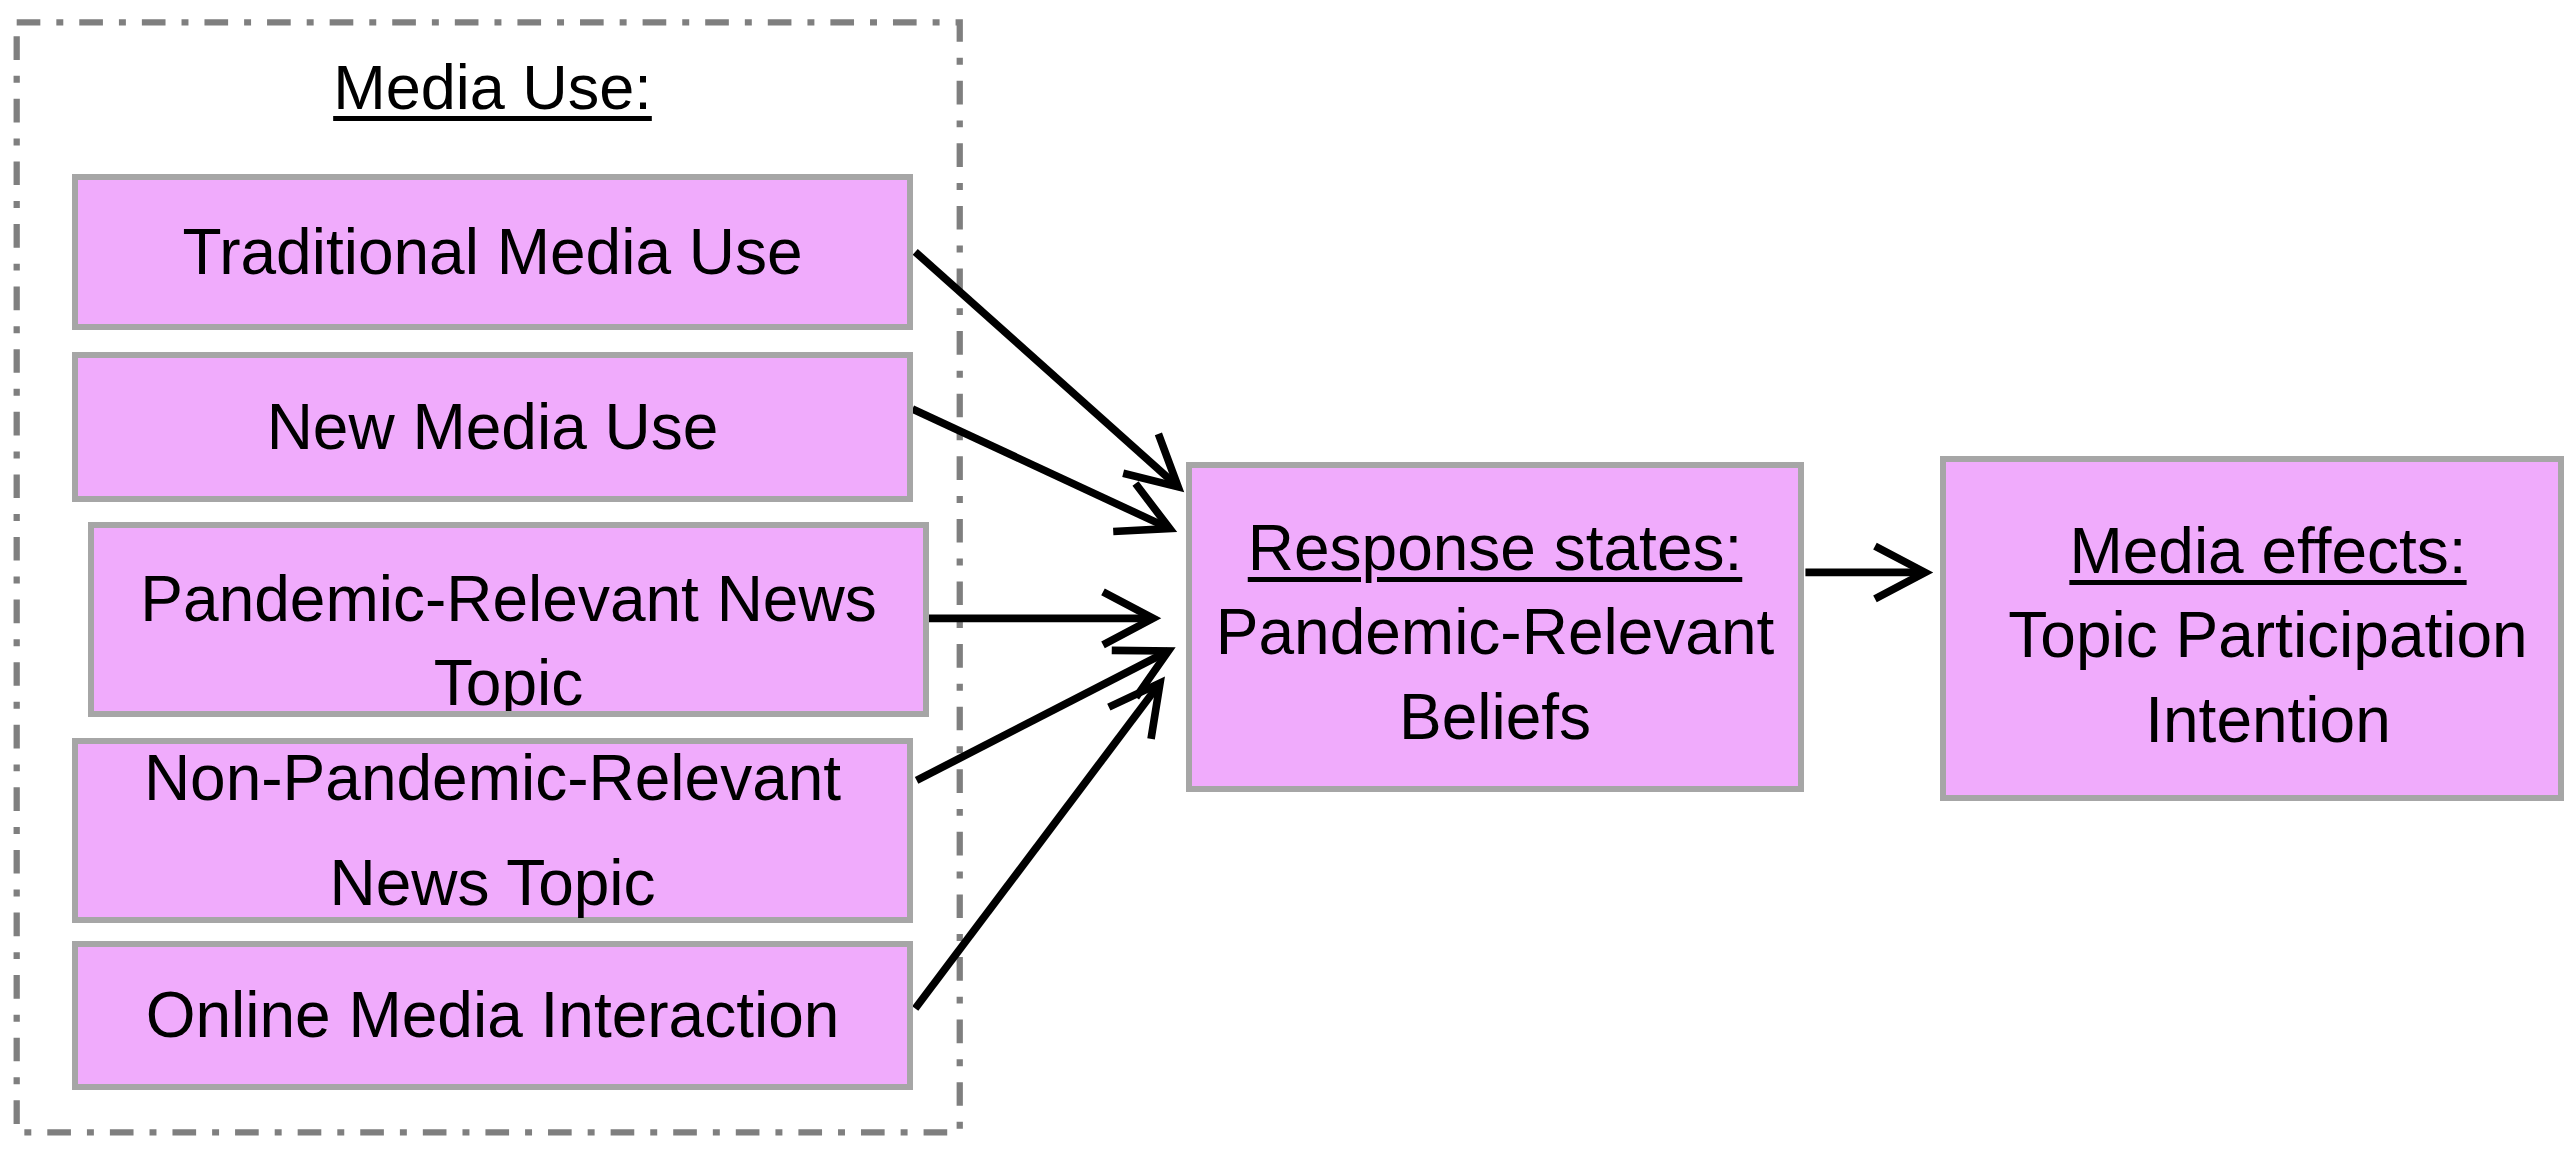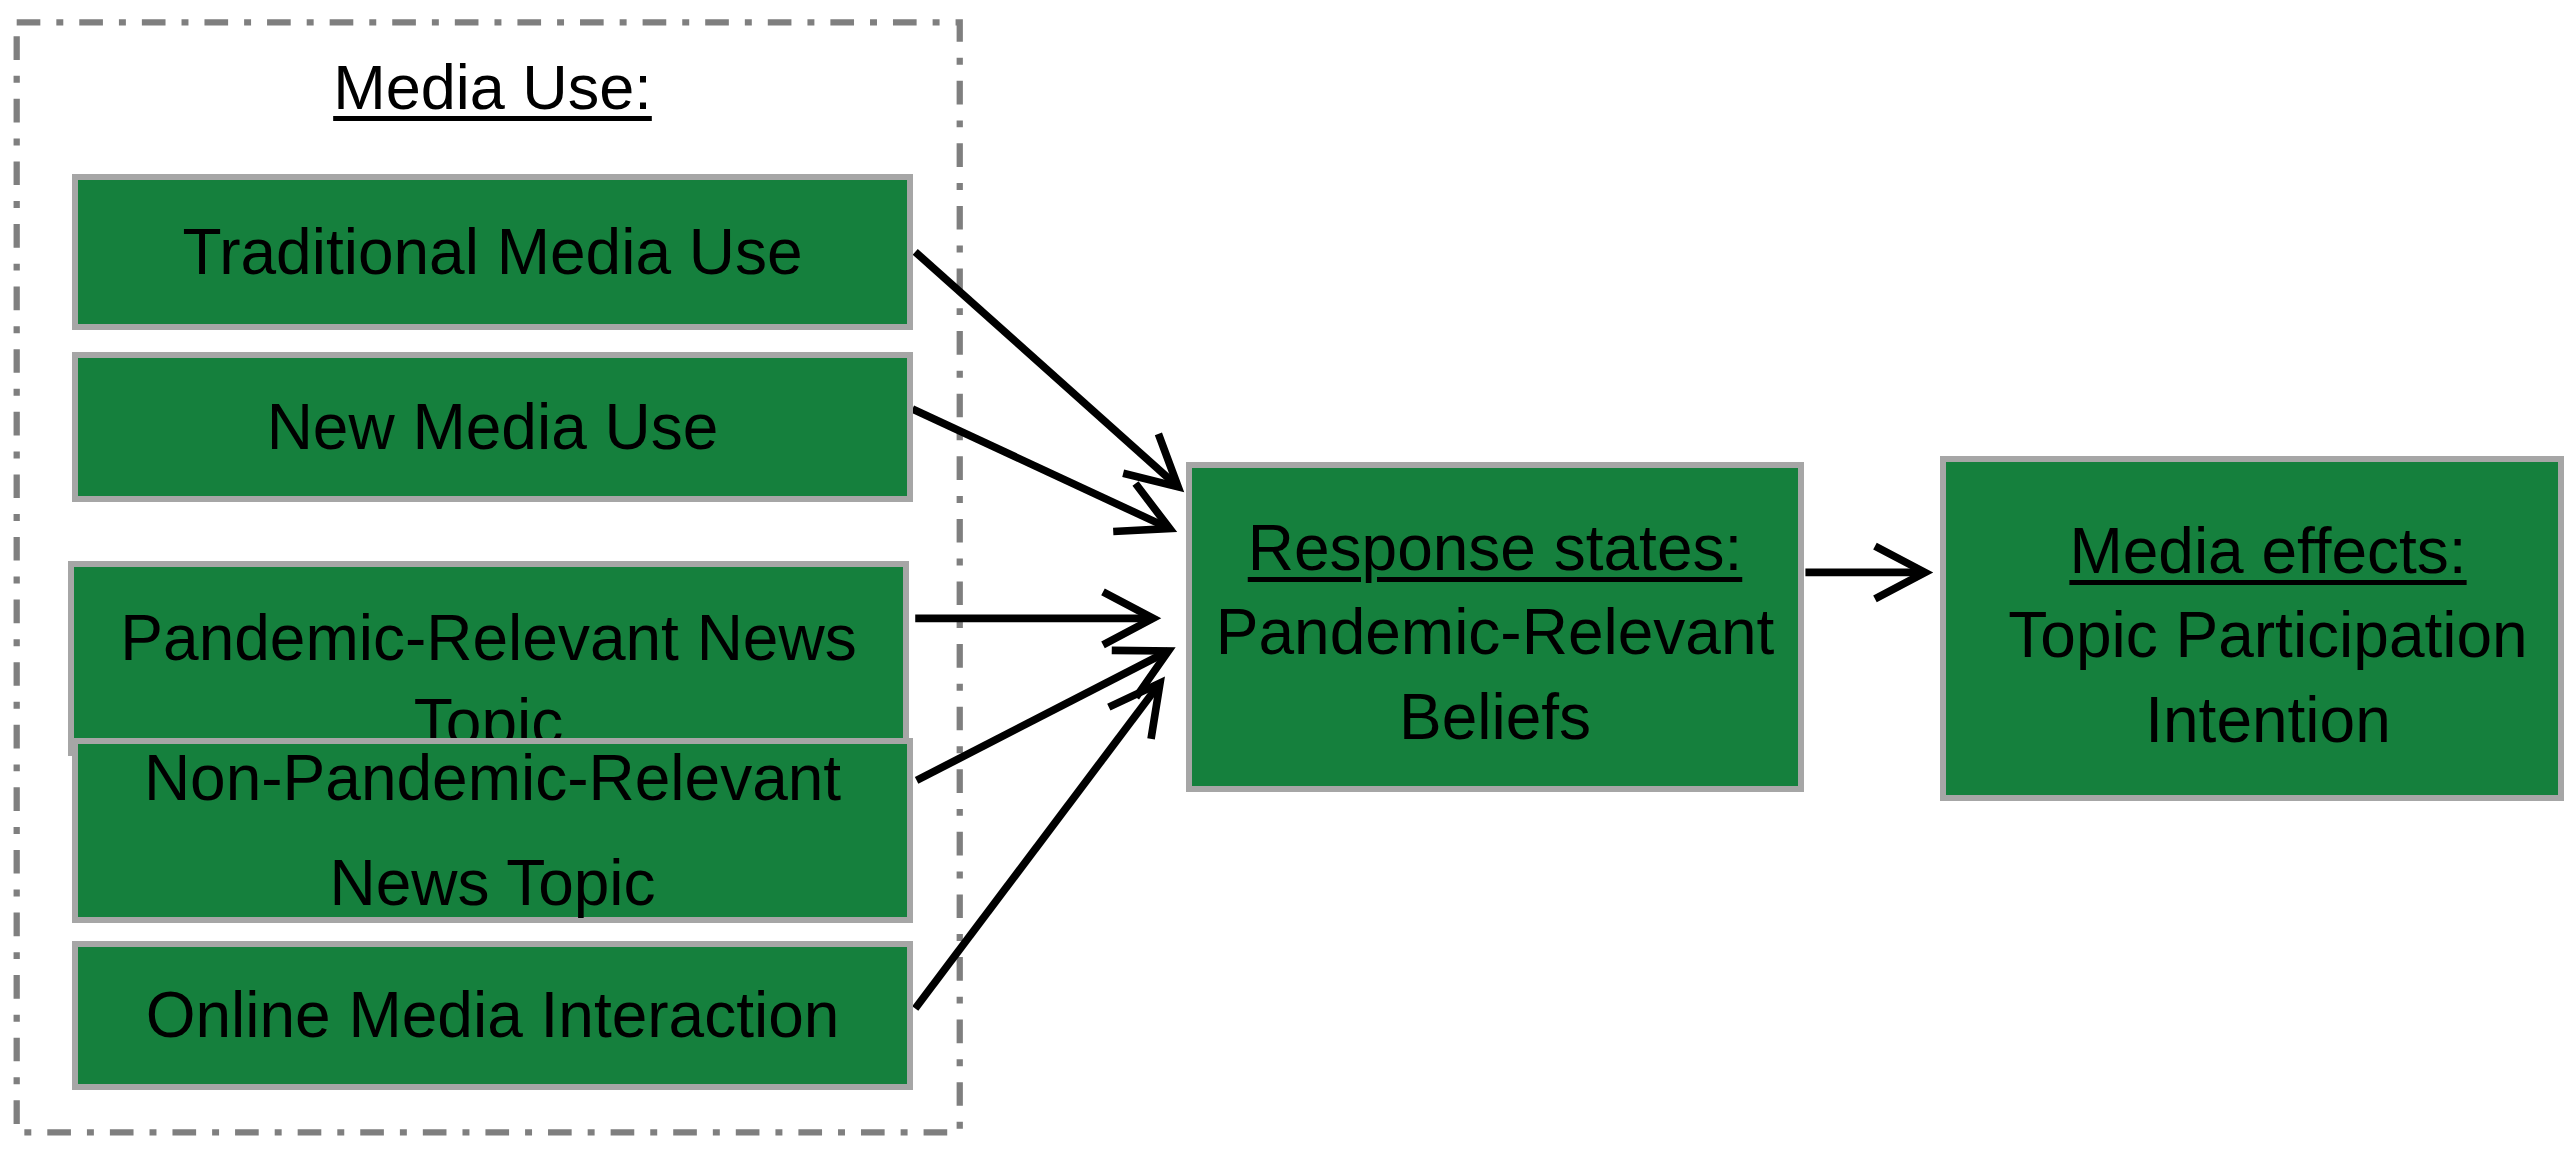--- a/index.html
+++ b/index.html
@@ -4,27 +4,27 @@
 <style>
   html,body{margin:0;padding:0;background:#ffffff;}
   .canvas{
     position:relative;width:2576px;height:1156px;background:#ffffff;
     font-family:Liberation Sans, sans-serif;color:#000;overflow:hidden;
   }
   .overlay{position:absolute;left:0;top:0;width:2576px;height:1156px;}
   .group-border{fill:none;stroke:#7f7f7f;stroke-width:9;stroke-dasharray:34 23 10 23;}
   .shaft{stroke:#000000;stroke-width:11;fill:none;}
   .box{
-    position:absolute;box-sizing:border-box;background:#15803d;border:6.3px solid #a6a6a6;
+    position:absolute;box-sizing:border-box;background:#f0abfc;border:6.3px solid #a6a6a6;
     display:flex;flex-direction:column;align-items:center;justify-content:center;
     text-align:left;font-size:64px;line-height:1.32;
   }
   .b1{left:72px;top:174px;width:841px;height:156px;}
   .b2{left:72px;top:352px;width:841px;height:150px;}
-  .b3{left:68px;top:522px;width:841px;height:195px;justify-content:flex-start;padding-top:29px;overflow:hidden;margin-top:39px;}
+  .b3{left:88px;top:522px;width:841px;height:195px;justify-content:flex-start;padding-top:29px;overflow:hidden;}
   .b4{left:72px;top:738px;width:841px;height:185px;gap:20px;}
   .b5{left:72px;top:941px;width:841px;height:149px;}
   .mid{left:1186px;top:462px;width:618px;height:330px;justify-content:flex-start;padding-top:38px;}
   .rightbox{left:1940px;top:456px;width:624px;height:345px;justify-content:flex-start;padding-top:47px;padding-left:32px;}
   .underlined{text-decoration:underline;text-decoration-thickness:4.9px;text-underline-offset:7px;}
   .group-title{
     position:absolute;left:72px;top:46px;width:841px;text-align:center;
     font-size:63px;line-height:1.32;
   }
 </style>

